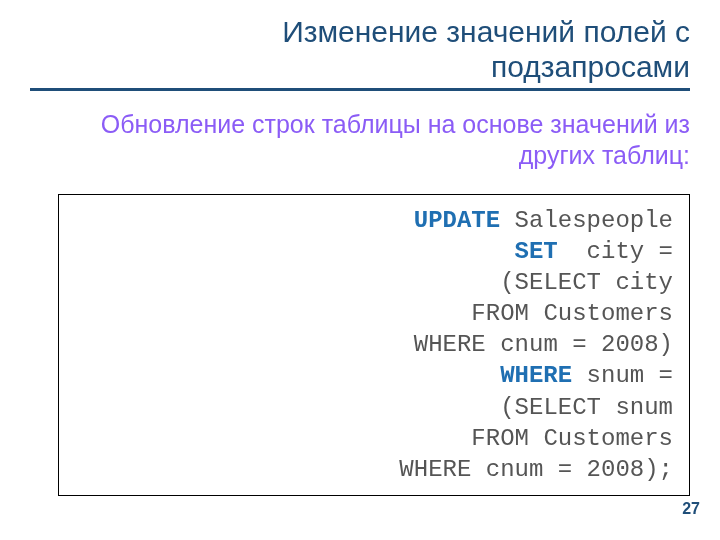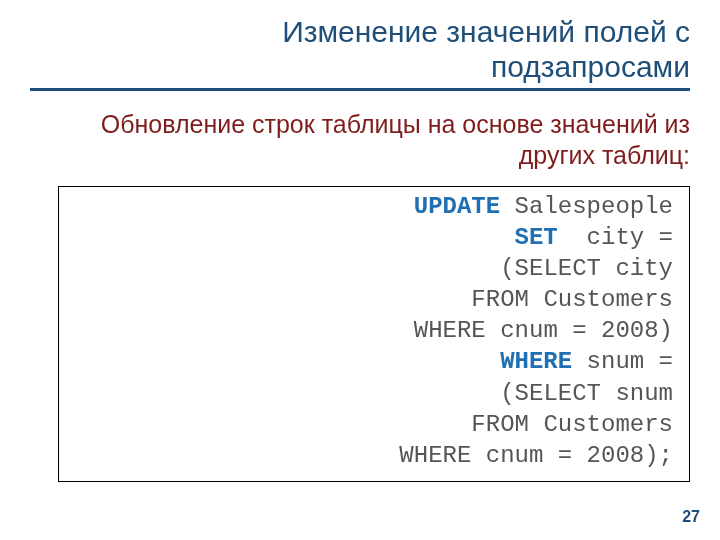--- a/index.html
+++ b/index.html
@@ -21,42 +21,42 @@
       font-weight: normal;
       line-height: 1.15;
     }
     .title-underline {
       border-bottom: 3px solid #1f4e79;
       margin-top: 4px;
       margin-bottom: 18px;
       width: 100%;
     }
     .subtitle {
-      color: #7f1d1d;
+      color: #8b5cf6;
       font-size: 25px;
       line-height: 1.25;
       margin-left: 5px;
-      margin-bottom: 14px;
+      margin-bottom: 22px;
     }
     .code-box {
       border: 1.5px solid #000;
       margin-left: 28px;
       margin-right: 0px;
-      padding: 4px 16px 10px 16px;
+      padding: 10px 16px 10px 16px;
       font-family: Consolas, "Courier New", monospace;
       font-size: 24px;
       line-height: 1.3;
       color: #555;
       white-space: pre;
     }
     .kw { color: #1f6fb2; font-weight: bold; }
     .page-number {
       position: absolute;
       right: 20px;
-      bottom: 14px;
+      bottom: 22px;
       color: #1f4e79;
       font-size: 16px;
       font-weight: bold;
     }
   </style>
 </head>
 <body>
 
 <div class="title-block">
   <div class="title">

